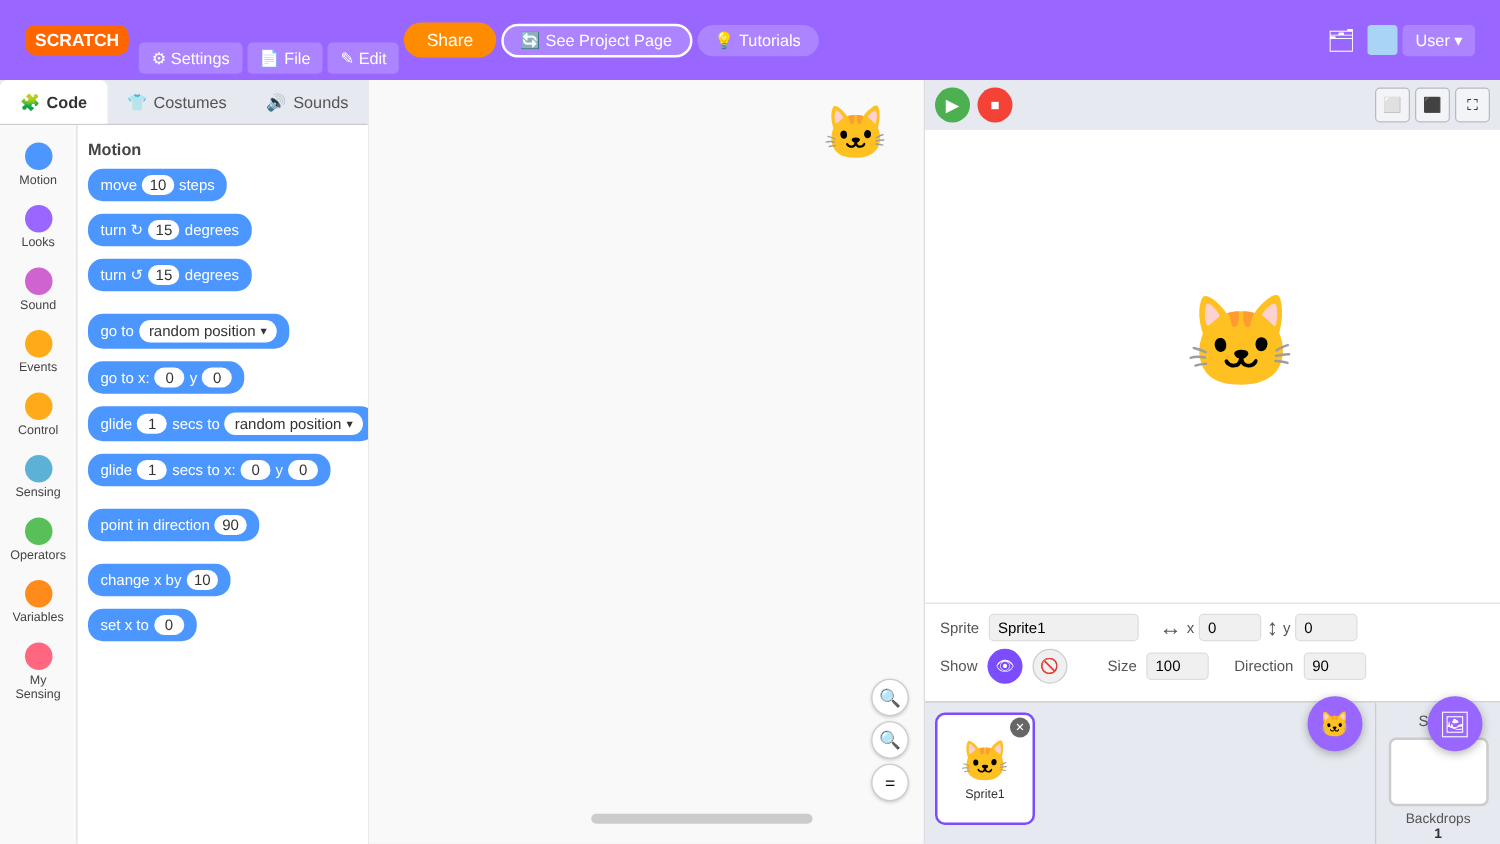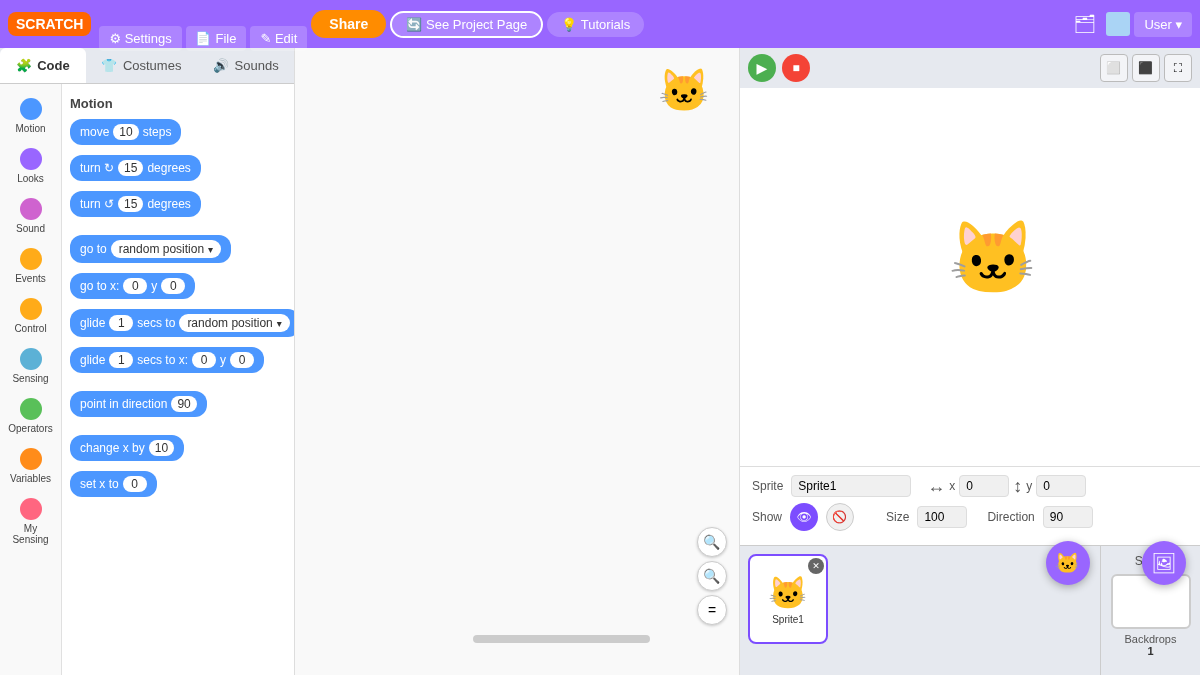--- a/index.html
+++ b/index.html
@@ -1,24 +1,24 @@
 <!DOCTYPE html>
 <html><head>
   <meta charset="utf-8">
   <style>
     * { box-sizing: border-box; margin: 0; padding: 0; font-family: 'Helvetica Neue', Arial, sans-serif; }
     body { width: 1200px; height: 675px; overflow: hidden; background: #e6e9ef; }
 
     
     #topbar {
-      height: 48px;
+      height: 64px;
       background: #9966ff;
       display: flex;
       align-items: center;
-      padding: 0 8px;
+      padding: 0 20px;
       gap: 4px;
       z-index: 10;
       position: relative;
     }
     .scratch-logo {
       background: #ff6600;
       border-radius: 8px;
       color: white;
       font-weight: 900;
       font-size: 14px;
@@ -47,21 +47,21 @@
       padding: 6px 16px;
       flex: 0 0 200px;
       text-align: center;
     }
     .share-btn {
       background: #ff8c00;
       border: none;
       border-radius: 20px;
       color: white;
       font-size: 14px;
-      font-weight: bold;
+      font-weight: normal;
       padding: 6px 18px;
       cursor: pointer;
     }
     .see-project-btn {
       background: rgba(255,255,255,0.2);
       border: 2px solid white;
       border-radius: 20px;
       color: white;
       font-size: 13px;
       padding: 4px 14px;

